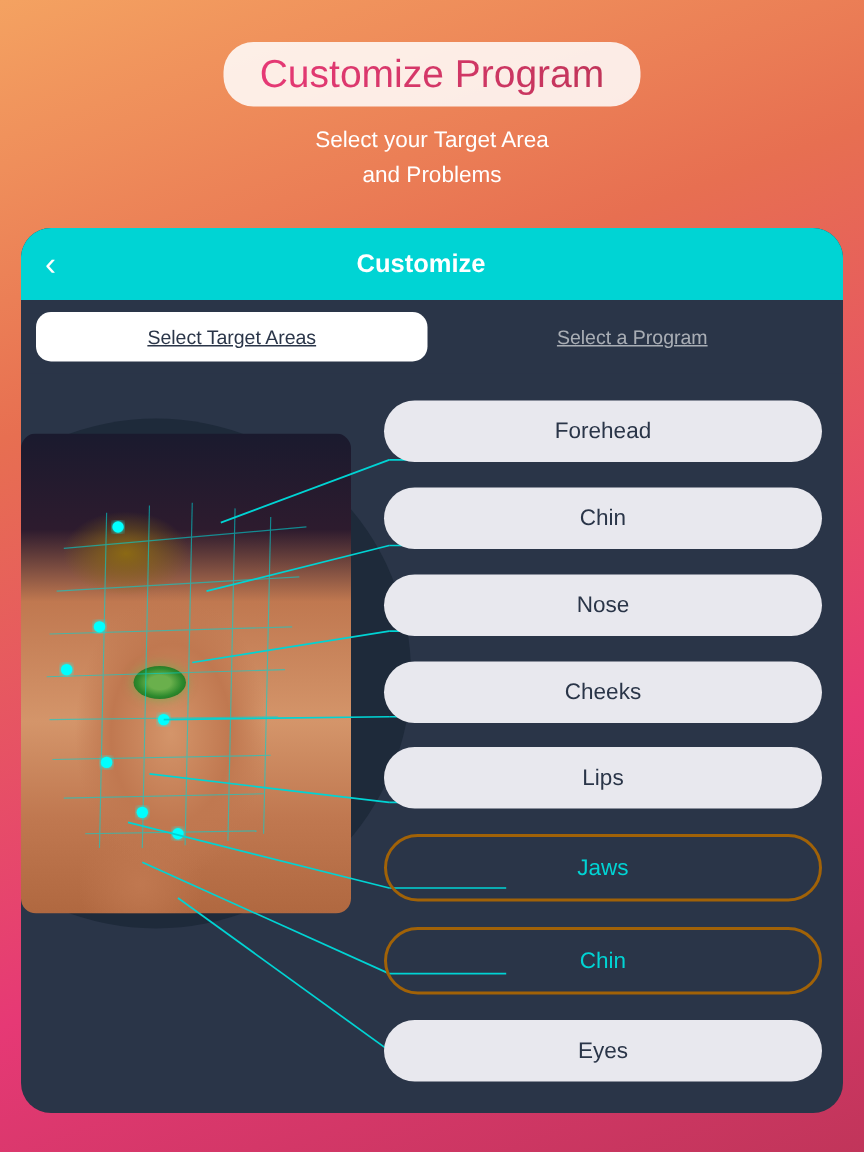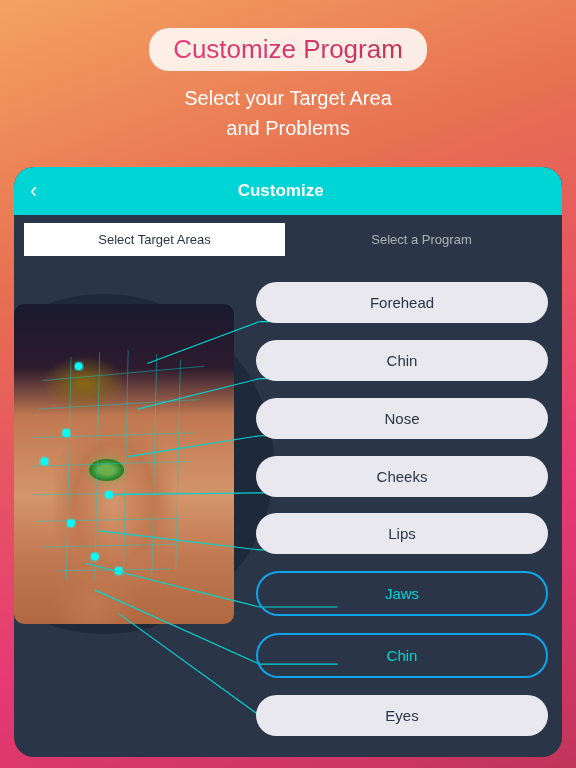--- a/index.html
+++ b/index.html
@@ -28,21 +28,21 @@
       font-size: 26px;
       font-weight: 400;
       background: linear-gradient(90deg, #e63975, #c1355a);
       -webkit-background-clip: text;
       -webkit-text-fill-color: transparent;
       background-clip: text;
     }
 
     .subtitle {
       color: white;
-      font-size: 20px;
+      font-size: 15px;
       line-height: 1.5;
       font-weight: 400;
     }
 
     .card {
       margin: 8px 14px 0;
       background: #2a3548;
       border-radius: 20px;
       overflow: hidden;
       height: 590px;
@@ -77,24 +77,25 @@
       display: flex;
       background: #2a3548;
       padding: 8px 10px;
       gap: 6px;
     }
 
     .tab {
       flex: 1;
       text-align: center;
       padding: 9px 10px;
-      border-radius: 0;
+      border-radius: 10px;
       font-size: 13px;
       font-weight: 500;
       cursor: pointer;
+      text-decoration: underline;
     }
 
     .tab-active {
       background: white;
       color: #2a3548;
     }
 
     .tab-inactive {
       color: rgba(255,255,255,0.6);
       background: transparent;
@@ -177,21 +178,21 @@
     }
 
     .area-btn-normal {
       background: #e8e8ee;
       color: #2a3548;
     }
 
     .area-btn-selected {
       background: transparent;
       color: #00d4d4;
-      border: 2px solid #0ea5e9;
+      border: 2px solid #a16207;
     }
 
     
     .svg-overlay {
       position: absolute;
       top: 0;
       left: 0;
       width: 100%;
       height: 100%;
       pointer-events: none;

